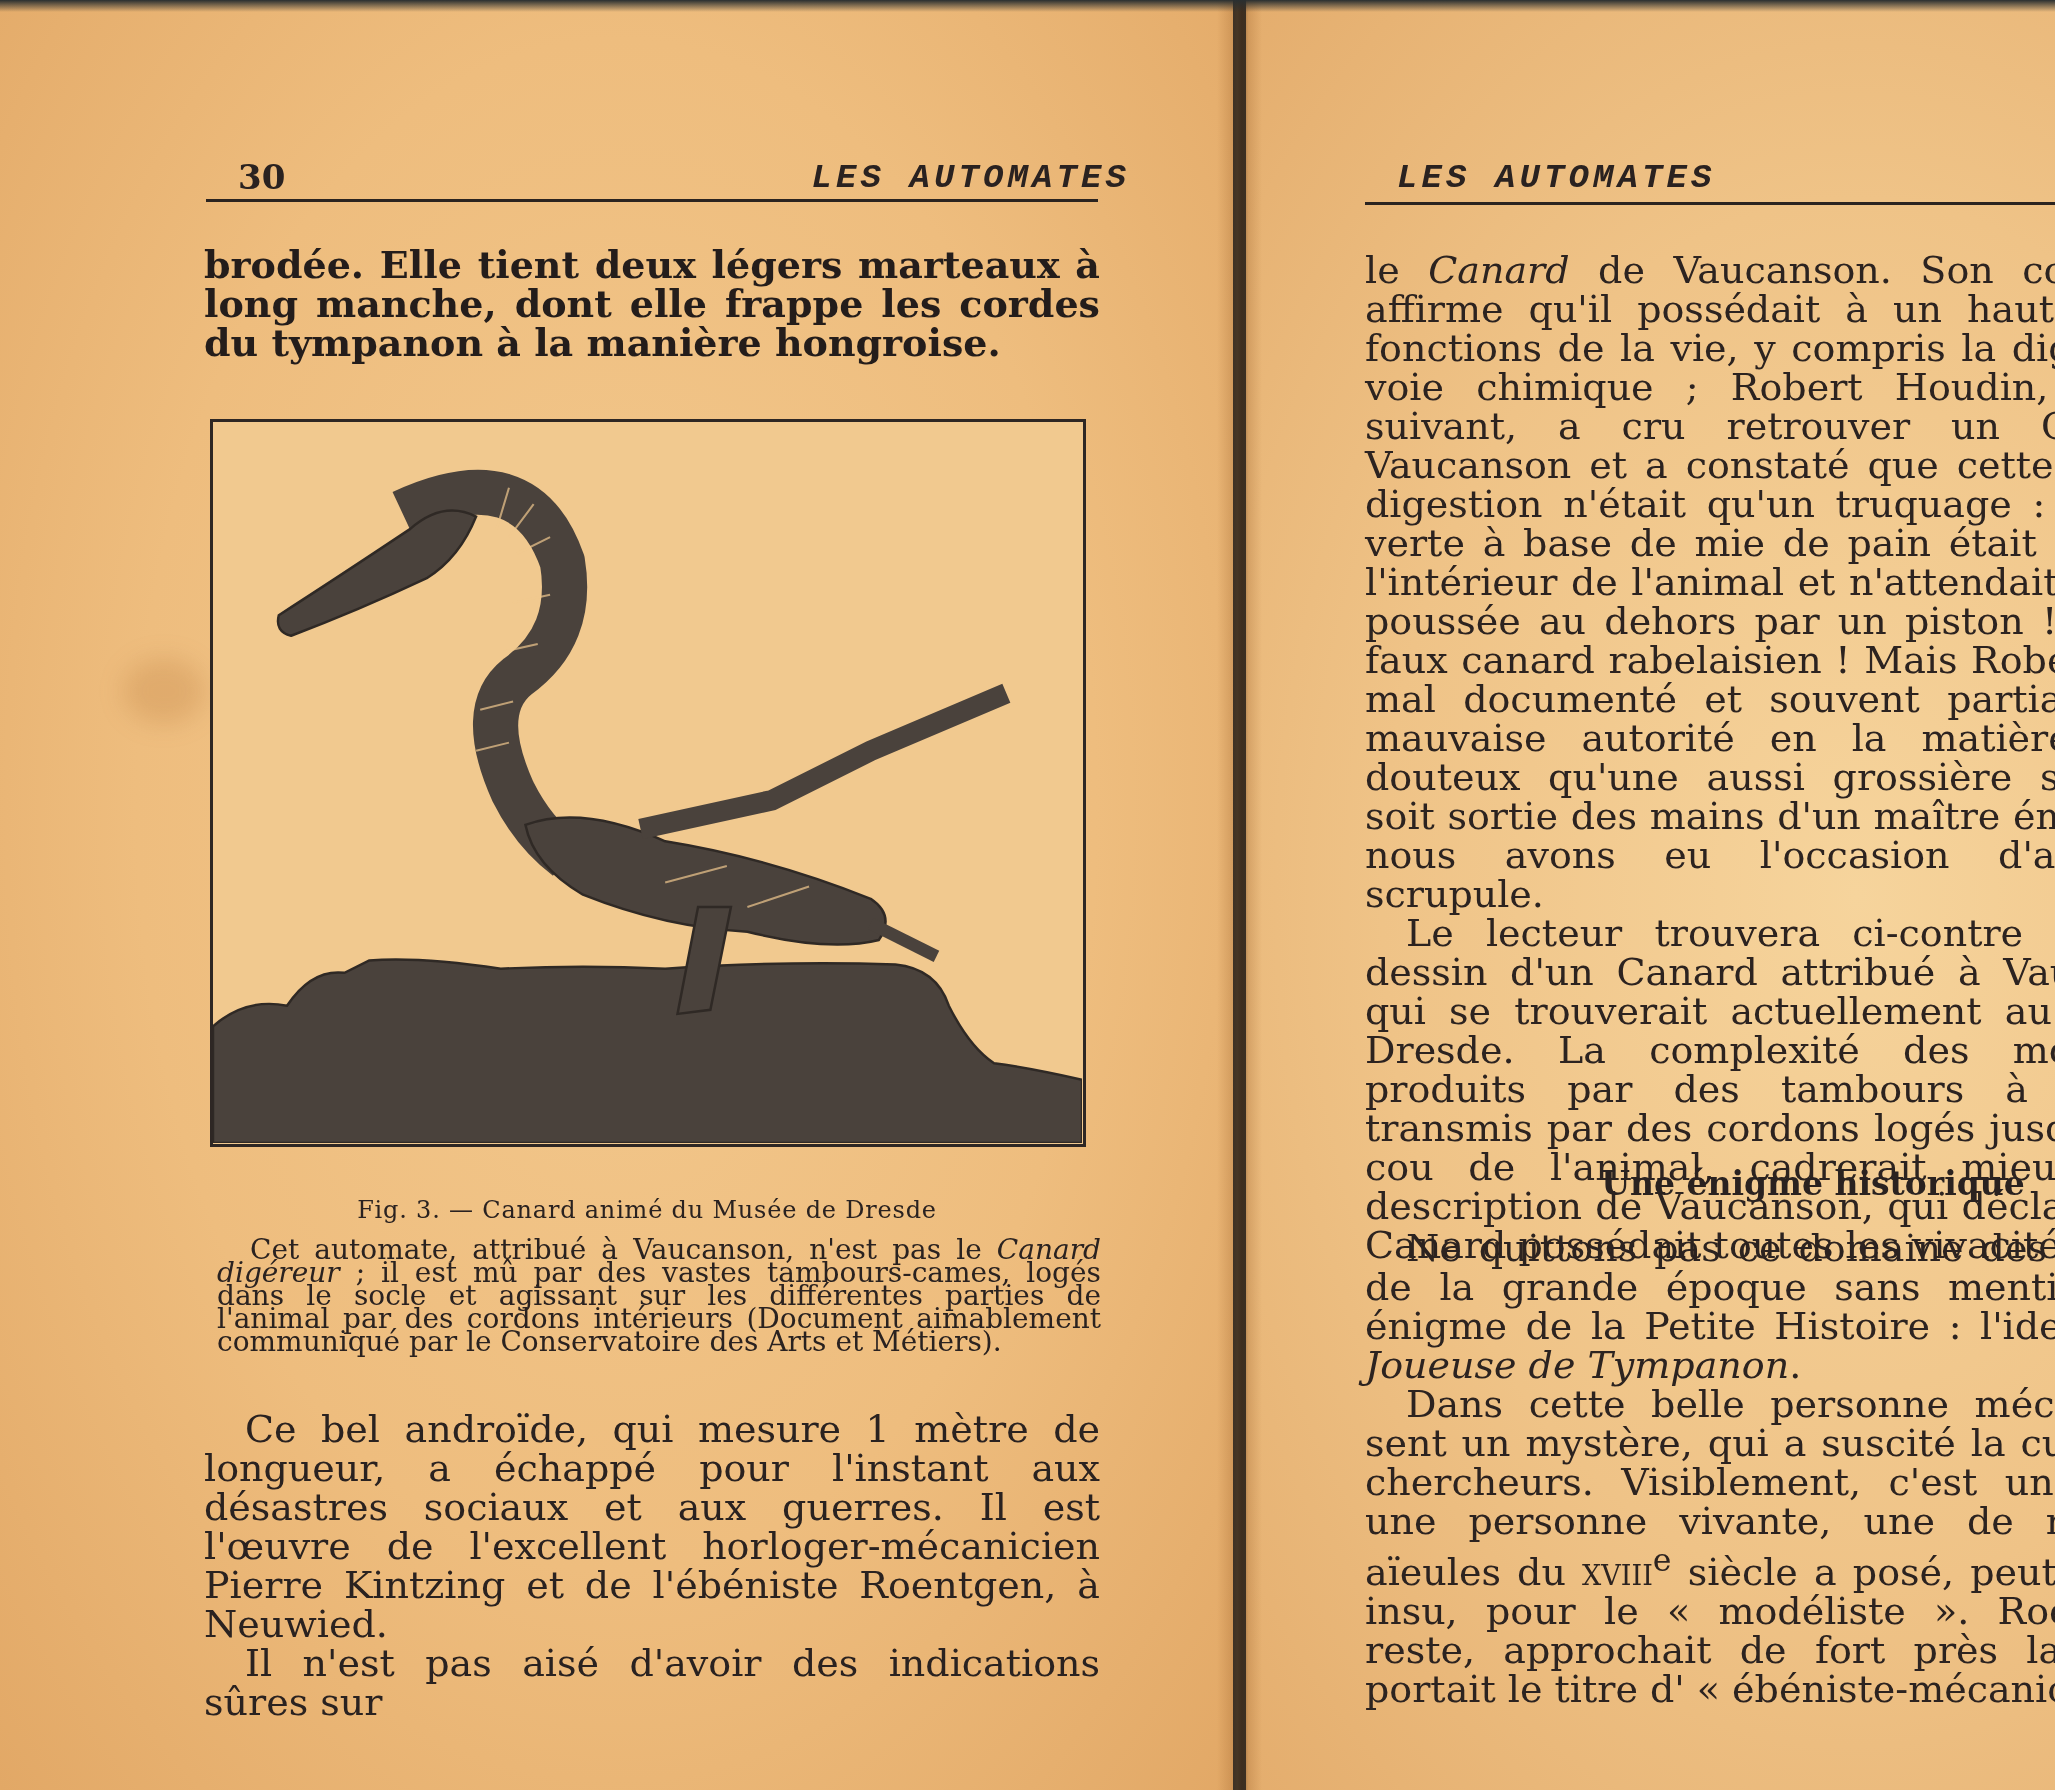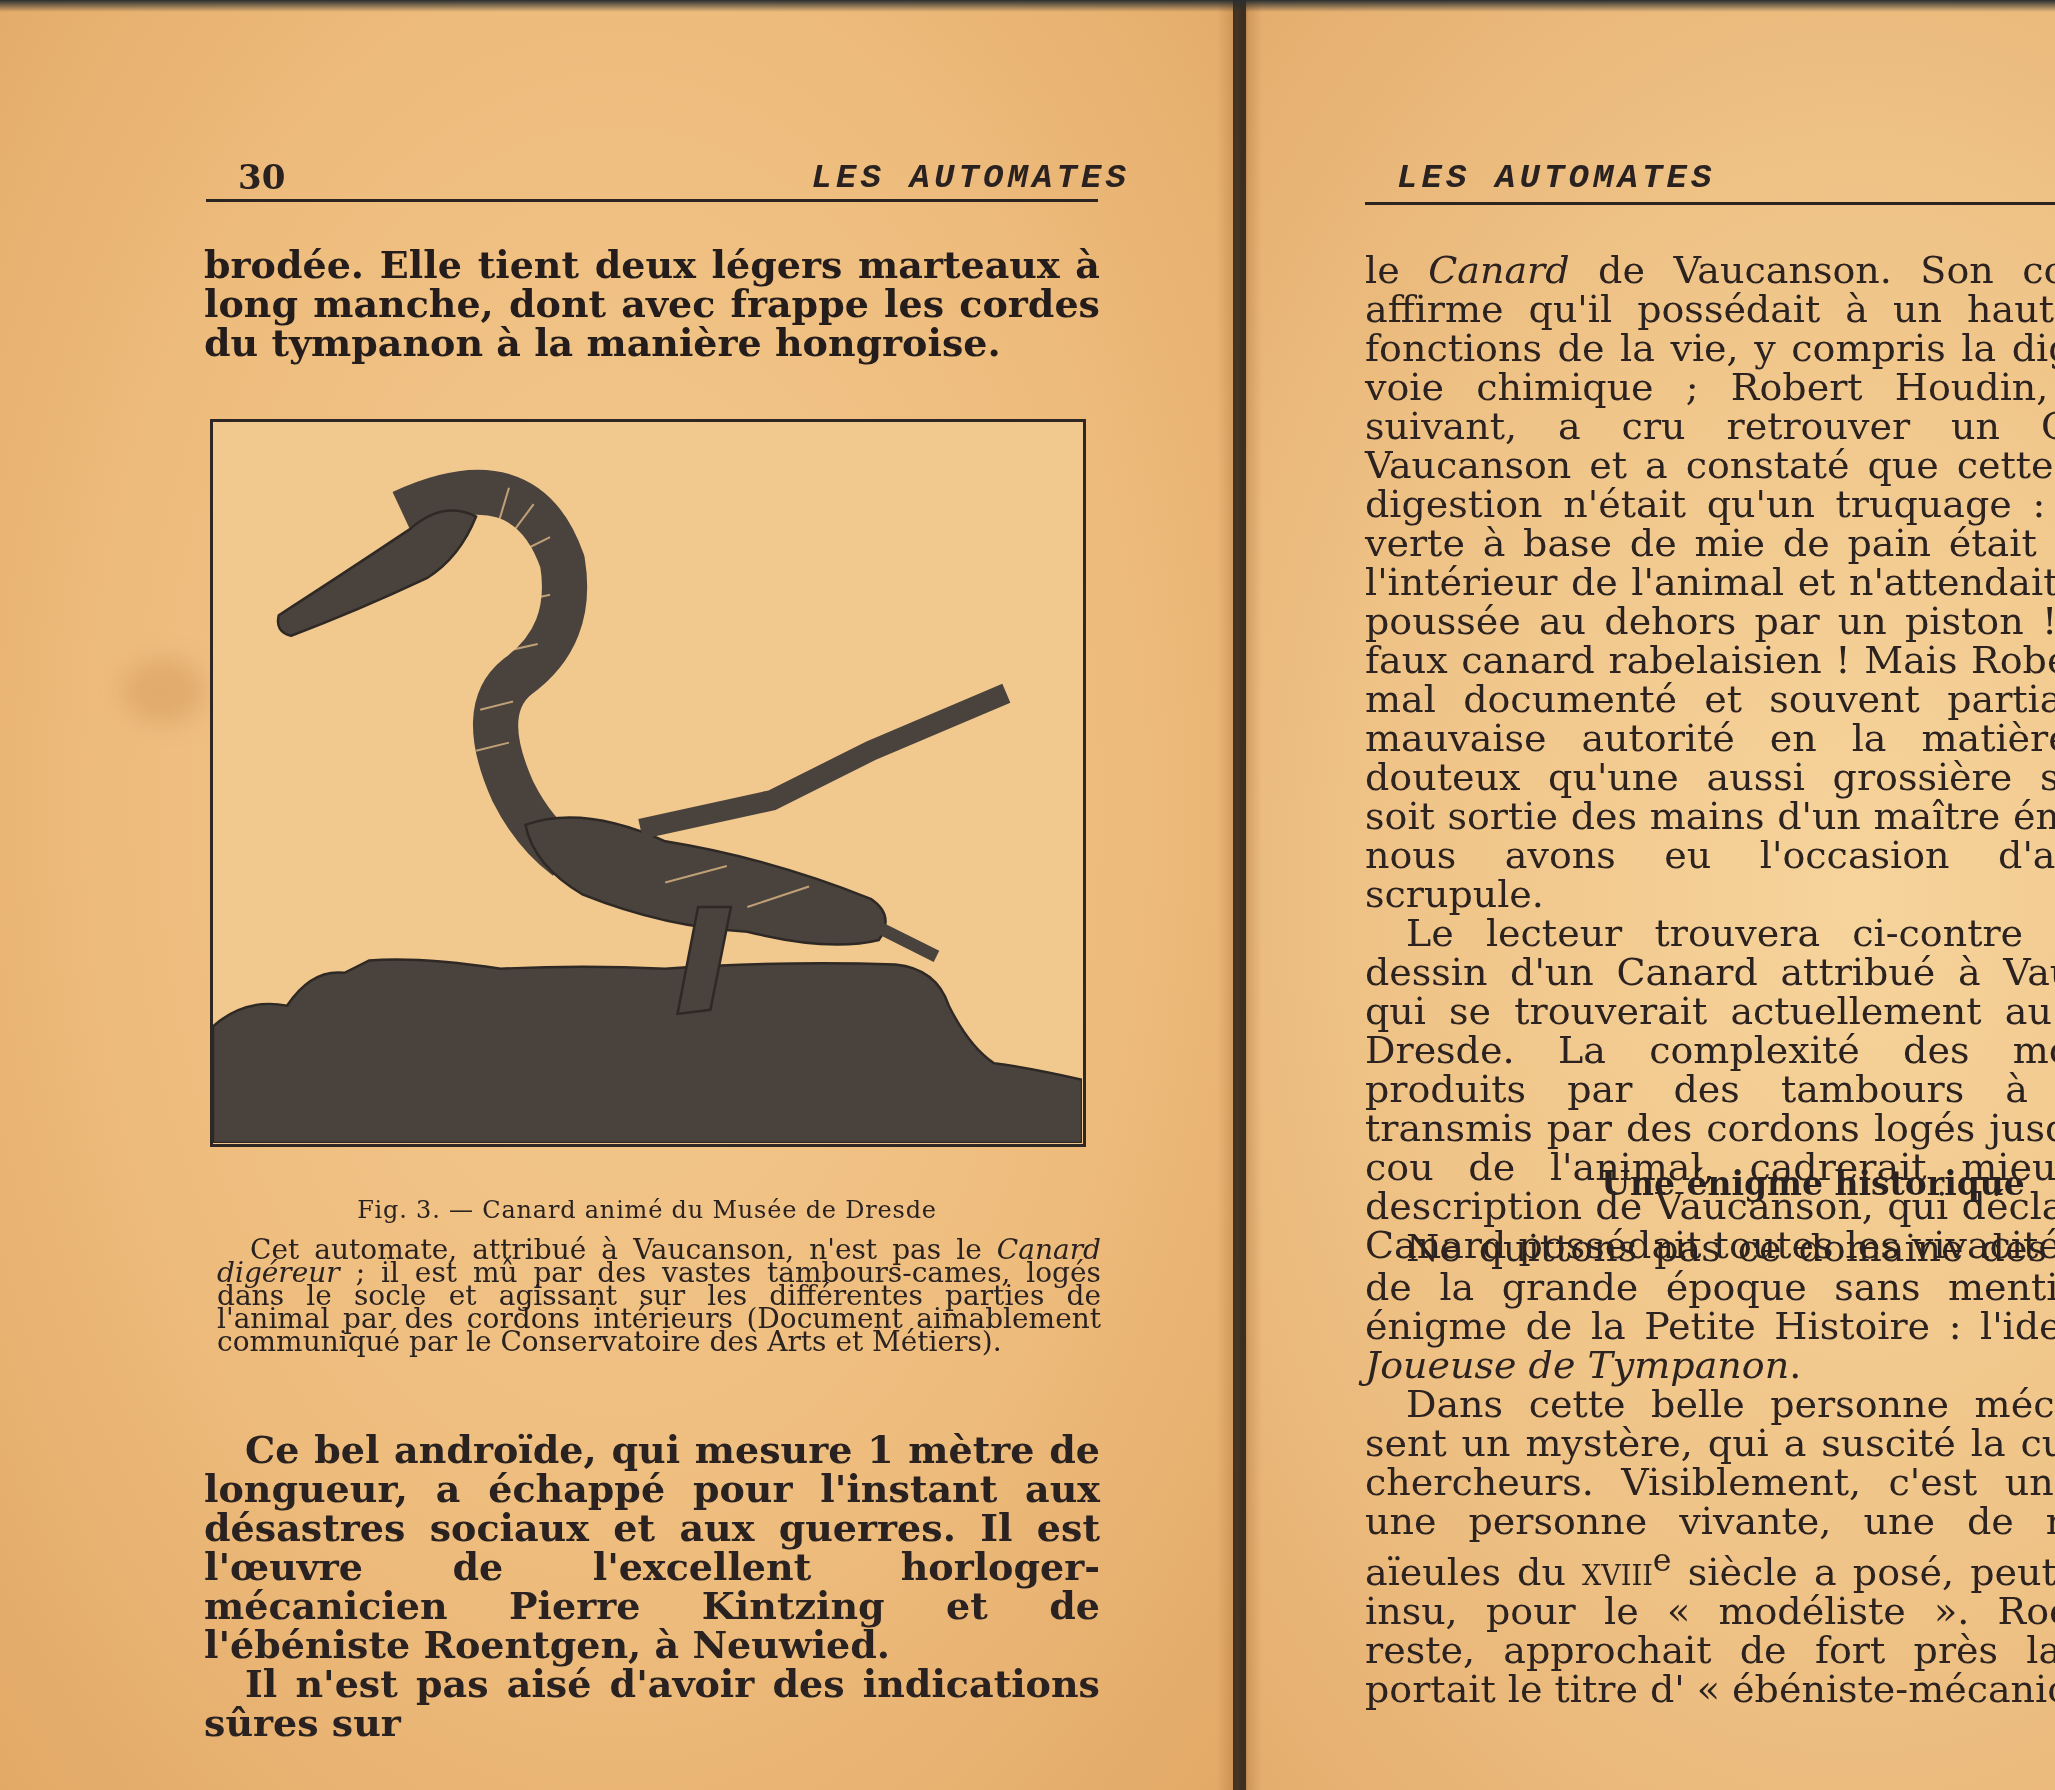--- a/index.html
+++ b/index.html
@@ -68,21 +68,21 @@
   <div class="page left">
     <div class="stain" style="left:123px;top:658px;width:82px;height:66px;background:rgba(160,90,30,.18)"></div>
 
     <div class="running-head" style="left:206px;width:892px;">
       <span>30</span>
       <span class="title">LES AUTOMATES</span>
     </div>
     <div class="head-rule" style="left:206px;width:892px;"></div>
 
     <div class="text" style="left:204px;top:245px;width:896px;">
-      <p>brodée. Elle tient deux légers marteaux à long manche, dont avec frappe les cordes du tympanon à la manière hongroise.</p>
+      <p>brodée. Elle tient deux légers marteaux à long manche, dont elle frappe les cordes du tympanon à la manière hongroise.</p>
     </div>
 
     <div class="figure">
       <svg width="869" height="721" viewBox="0 0 2114 1754">
         <g fill="#4a423c" stroke="#2f2925" stroke-width="6">
           <path d="M0 1754 L0 1470 Q80 1400 180 1420 Q240 1330 320 1340 L380 1310 Q500 1300 700 1330 Q900 1320 1100 1330 Q1400 1310 1660 1320 Q1760 1330 1790 1420 Q1840 1520 1900 1560 Q1980 1570 2114 1600 L2114 1754 Z"></path>
           <path fill="none" stroke="#4a423c" stroke-width="110" d="M460 220 Q760 80 850 340 Q880 520 740 620 Q640 700 730 900 Q780 1000 860 1060"></path>
           <path d="M160 470 Q300 380 480 260 Q560 190 640 230 Q600 330 520 380 Q350 460 190 520 Q150 510 160 470 Z"></path>
           <path d="M760 980 Q900 930 1100 1020 Q1350 1060 1600 1160 Q1660 1200 1620 1260 Q1500 1290 1300 1240 Q1100 1230 900 1150 Q780 1080 760 980 Z"></path>
           <path fill="none" stroke="#4a423c" stroke-width="50" d="M1040 990 L1360 920 L1600 800 L1930 660"></path>
@@ -94,21 +94,21 @@
           <path d="M1300 1180 L1450 1130 M1100 1120 L1250 1080"></path>
         </g>
       </svg>
     </div>
 
     <div class="caption-title">Fig. 3. — Canard animé du Musée de Dresde</div>
     <div class="caption-body">
       <p><span>Cet automate, attribué à Vaucanson, n'est pas le </span><em>Canard digéreur</em><span> ; il est mû par des vastes tambours-cames, logés dans le socle et agissant sur les différentes parties de l'animal par des cordons intérieurs (Document aimablement communiqué par le Conservatoire des Arts et Métiers).</span></p>
     </div>
 
-    <div class="text" style="left:204px;top:1410px;width:896px;font-weight:bold;color:#2a2220;margin-top:20px;">
+    <div class="text" style="left:204px;top:1410px;width:896px;font-weight:normal;color:#2a2220;">
       <p class="indent">Ce bel androïde, qui mesure 1 mètre de longueur, a échappé pour l'instant aux désastres sociaux et aux guerres. Il est l'œuvre de l'excellent horloger-mécanicien Pierre Kintzing et de l'ébéniste Roentgen, à Neuwied.</p>
       <p class="indent">Il n'est pas aisé d'avoir des indications sûres sur</p>
     </div>
   </div>
 
   <div class="page right">
 
     <div class="running-head" style="left:119px;width:905px;">
       <span class="title">LES AUTOMATES</span>
 

